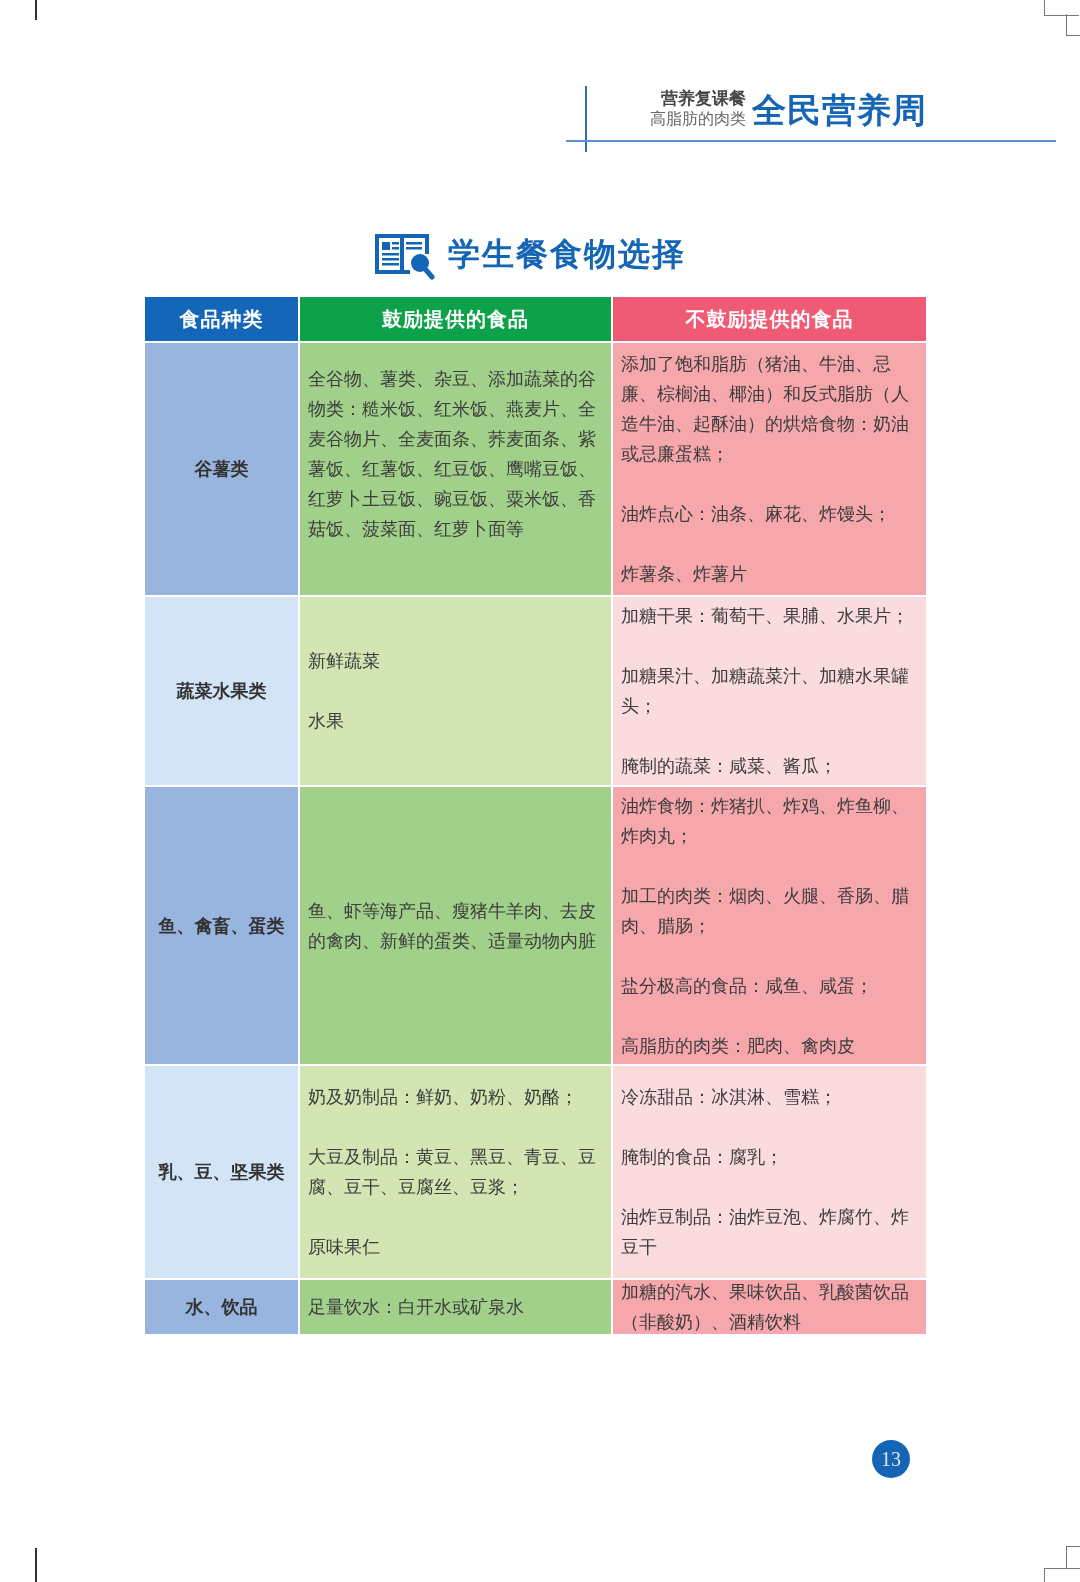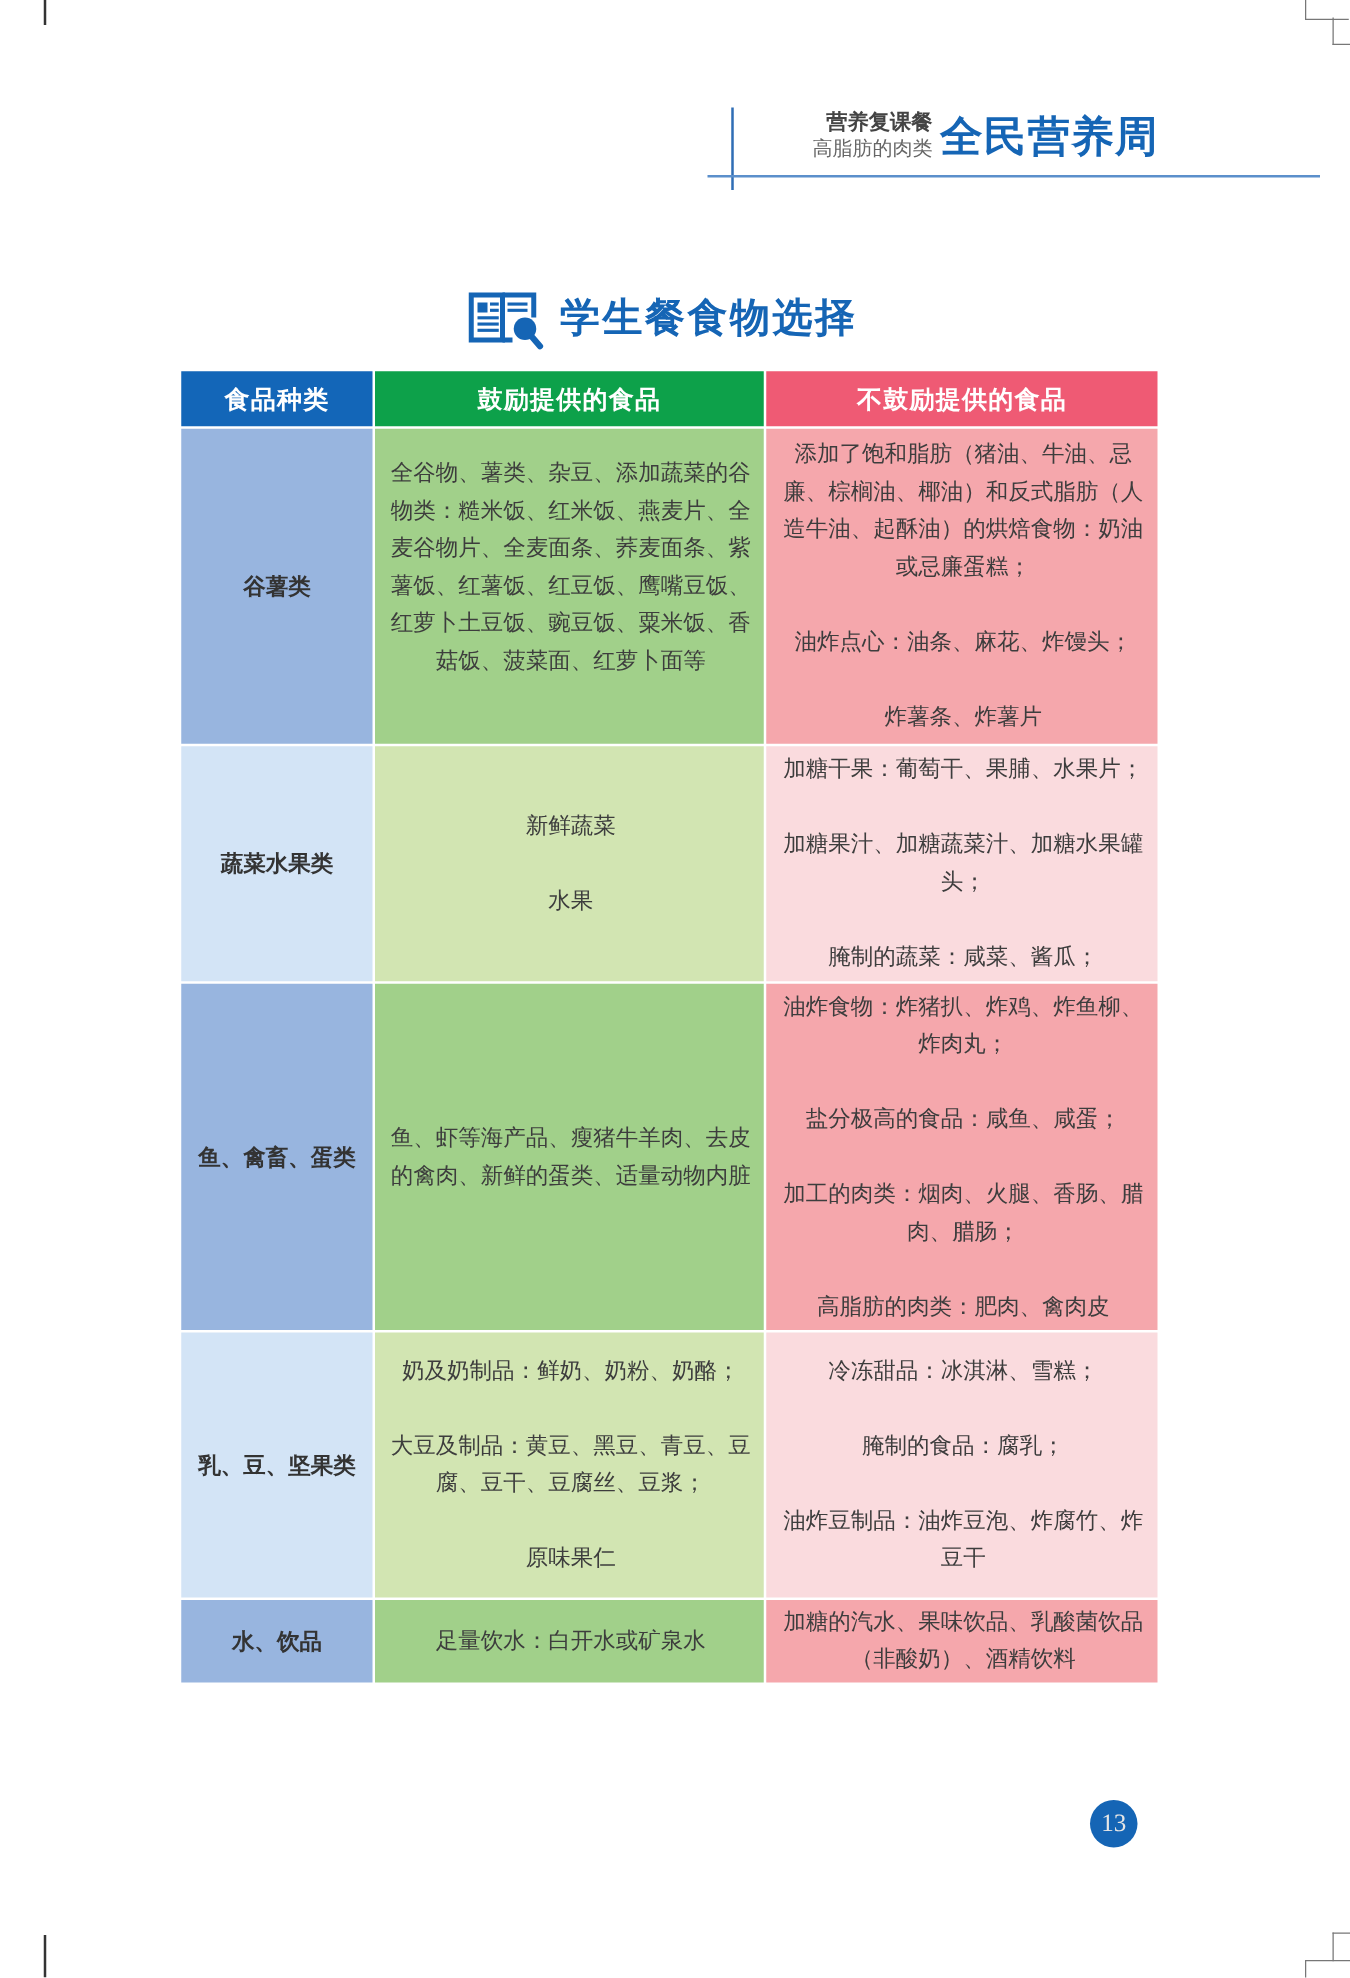--- a/index.html
+++ b/index.html
@@ -44,21 +44,21 @@
       display: flex; align-items: center;
     }
     .section-title .icon { width: 62px; height: 50px; margin-right: 12px; }
     .section-title .text { font-size: 32px; font-weight: bold; color: #1565b5; letter-spacing: 2px; }
 
     
     .table {
       position: absolute; left: 145px; top: 297px; width: 781px;
     }
     .row { display: flex; }
-    .cell { box-sizing: border-box; text-align: center; }
+    .cell { box-sizing: border-box; }
     .col-cat { width: 153px; }
     .col-good { width: 311px; margin-left: 2px; }
     .col-bad { width: 313px; margin-left: 2px; }
     .gap { height: 2px; }
 
     .hdr .cell {
       height: 44px; display: flex; align-items: center; justify-content: center;
       color: #ffffff; font-size: 20px; font-weight: bold; letter-spacing: 1px;
     }
     .hdr .col-cat { background: #1366b8; }
@@ -81,21 +81,21 @@
       font-size: 18px; line-height: 30px; color: #3d3d3d;
       display: flex; flex-direction: column; justify-content: center;
     }
     .para { margin: 0; }
     .para + .para { margin-top: 30px; }
 
     .r1 { height: 252px; }
     .r2 { height: 188px; }
     .r3 { height: 277px; }
     .r4 { height: 212px; }
-    .r5 { height: 66px; }
+    .r5 { height: 54px; }
 
     .page-num {
       position: absolute; left: 872px; top: 1440px; width: 38px; height: 38px;
       border-radius: 50%; background: #1565b5; color: #e5e5e5;
       font-family: "Liberation Serif", "DejaVu Serif", serif; font-size: 20px;
       display: flex; align-items: center; justify-content: center;
     }
   </style>
 </head>
 <body>
@@ -169,22 +169,22 @@
   </div>
   <div class="gap"></div>
 
   <div class="row dark r3">
     <div class="cell col-cat cat">鱼、禽畜、蛋类</div>
     <div class="cell col-good good">
       <p class="para">鱼、虾等海产品、瘦猪牛羊肉、去皮的禽肉、新鲜的蛋类、适量动物内脏</p>
     </div>
     <div class="cell col-bad bad">
       <p class="para">油炸食物：炸猪扒、炸鸡、炸鱼柳、炸肉丸；</p>
+      <p class="para">加工的肉类：烟肉、火腿、香肠、腊肉、腊肠；</p>
       <p class="para">盐分极高的食品：咸鱼、咸蛋；</p>
-      <p class="para">加工的肉类：烟肉、火腿、香肠、腊肉、腊肠；</p>
       <p class="para">高脂肪的肉类：肥肉、禽肉皮</p>
     </div>
   </div>
   <div class="gap"></div>
 
   <div class="row light r4">
     <div class="cell col-cat cat">乳、豆、坚果类</div>
     <div class="cell col-good good">
       <p class="para">奶及奶制品：鲜奶、奶粉、奶酪；</p>
       <p class="para">大豆及制品：黄豆、黑豆、青豆、豆腐、豆干、豆腐丝、豆浆；</p>

